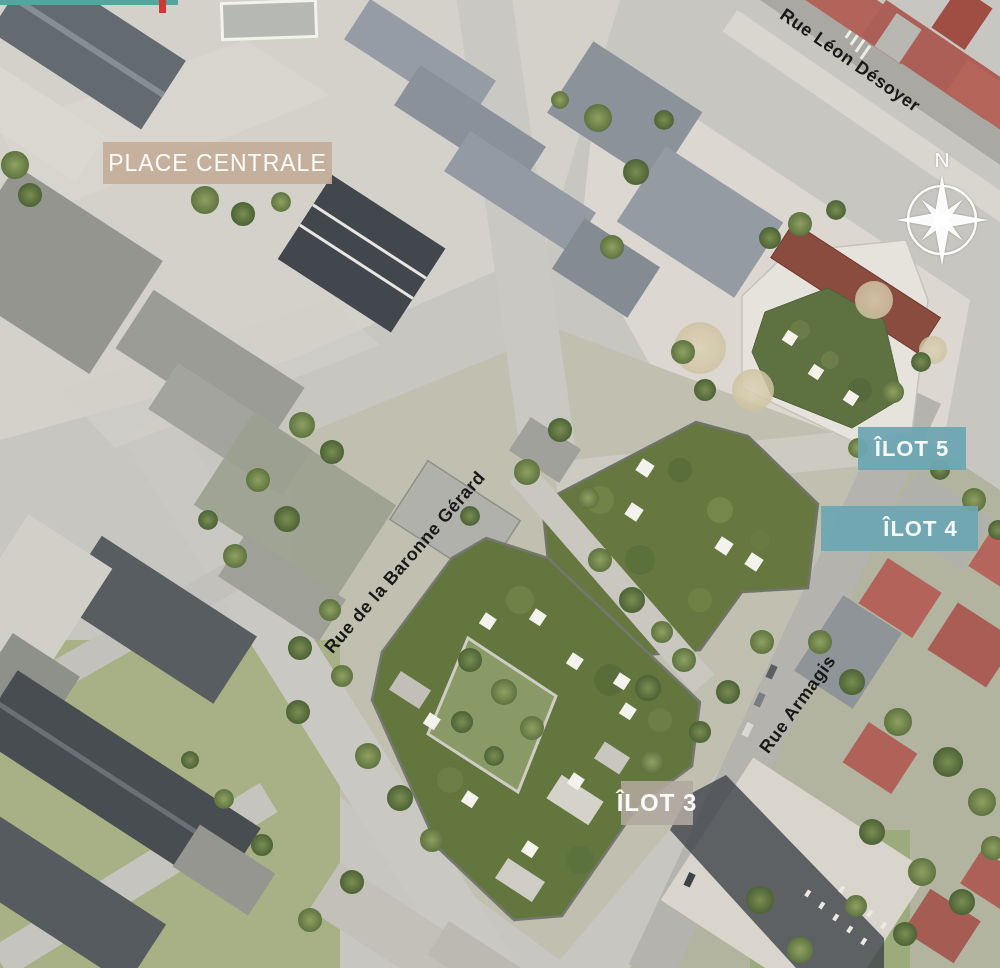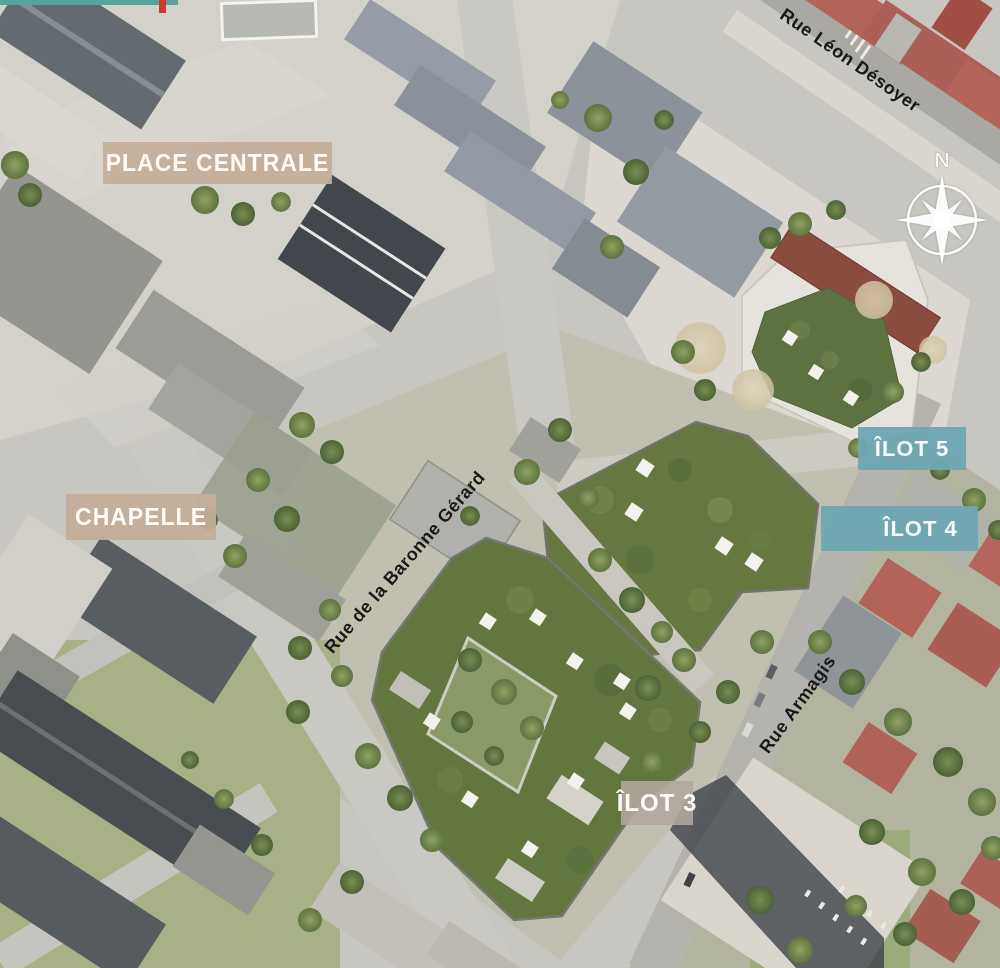--- a/index.html
+++ b/index.html
@@ -4,21 +4,21 @@
 <style>
   html,body{margin:0;padding:0;background:#ffffff;}
   #viewport{
     position:relative;width:1000px;height:968px;overflow:hidden;
     background:#c7c6c1;font-family:"Liberation Sans",sans-serif;
   }
   #terrain{position:absolute;left:0;top:0;}
   .overlay{position:absolute;left:0;top:0;width:100%;height:100%;}
   .area-label{
     position:absolute;display:flex;align-items:center;justify-content:center;
-    background:rgba(196,173,154,0.93);color:#fdfcf9;font-weight:bold;
+    background:rgba(196,173,154,0.93);color:#fdfcf9;font-weight:normal;
     font-size:23px;letter-spacing:1px;white-space:nowrap;
   }
   .block-label{
     position:absolute;display:flex;align-items:center;justify-content:center;
     background:rgba(110,167,178,0.95);color:#f6fafb;font-weight:bold;
     font-size:22px;letter-spacing:1px;white-space:nowrap;
   }
   .block-label.muted{background:rgba(177,168,158,0.88);font-size:24px;color:rgba(255,255,255,0.95);}
   .street-label{
     position:absolute;color:#181818;font-weight:bold;font-size:18px;
@@ -297,21 +297,20 @@
 
     <g>
       <rect x="0" y="0" width="178" height="5" fill="#55a59e"></rect>
       <rect x="159" y="0" width="7" height="13" fill="#ce3a32"></rect>
     </g>
   </svg>
 
   <div class="overlay">
 
     <div class="area-label" id="lbl-place-centrale">PLACE CENTRALE</div>
-    <div class="area-label" id="lbl-chapelle">CHAPELLE</div>
 
     <div class="block-label" id="lbl-ilot5">ÎLOT 5</div>
     <div class="block-label" id="lbl-ilot4">ÎLOT 4</div>
     <div class="block-label muted" id="lbl-ilot3">ÎLOT 3</div>
 
     <div class="street-label" id="street-leon">Rue Léon Désoyer</div>
     <div class="street-label" id="street-baronne">Rue de la Baronne Gérard</div>
     <div class="street-label" id="street-armagis">Rue Armagis</div>
 
     <div id="compass">

